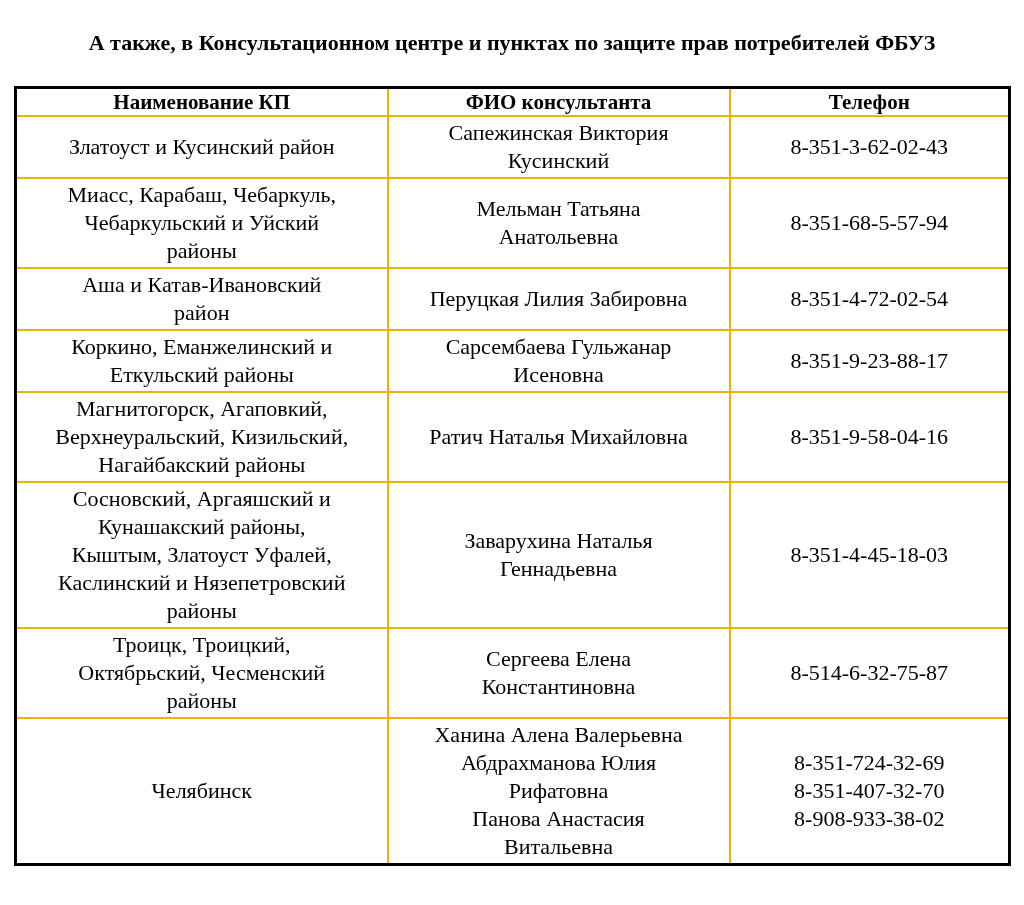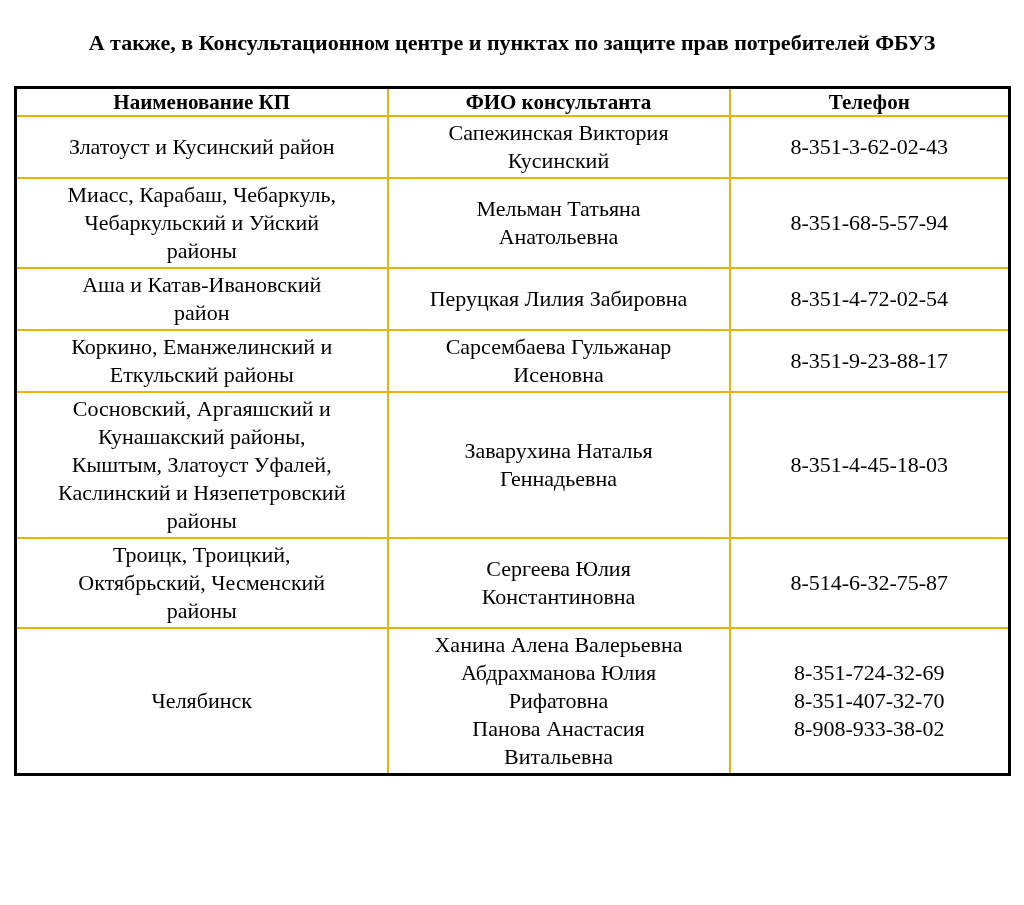--- a/index.html
+++ b/index.html
@@ -123,20 +123,33 @@
     <td>
             <div class="line">Сарсембаева Гульжанар</div>
             <div class="line">Исеновна</div>
           </td>
     <td>
             <div class="line">8-351-9-23-88-17</div>
           </td>
   </tr>
         <tr>
     <td>
+            <div class="line">Магнитогорск, Агаповкий,</div>
+            <div class="line">Верхнеуральский, Кизильский,</div>
+            <div class="line">Нагайбакский районы</div>
+          </td>
+    <td>
+            <div class="line">Ратич Наталья Михайловна</div>
+          </td>
+    <td>
+            <div class="line">8-351-9-58-04-16</div>
+          </td>
+  </tr>
+        <tr>
+    <td>
             <div class="line">Сосновский, Аргаяшский и</div>
             <div class="line">Кунашакский районы,</div>
             <div class="line">Кыштым, Златоуст Уфалей,</div>
             <div class="line">Каслинский и Нязепетровский</div>
             <div class="line">районы</div>
           </td>
     <td>
             <div class="line">Заварухина Наталья</div>
             <div class="line">Геннадьевна</div>
           </td>
@@ -144,21 +157,21 @@
             <div class="line">8-351-4-45-18-03</div>
           </td>
   </tr>
         <tr>
     <td>
             <div class="line">Троицк, Троицкий,</div>
             <div class="line">Октябрьский, Чесменский</div>
             <div class="line">районы</div>
           </td>
     <td>
-            <div class="line">Сергеева Юлия</div>
+            <div class="line">Сергеева Елена</div>
             <div class="line">Константиновна</div>
           </td>
     <td>
             <div class="line">8-514-6-32-75-87</div>
           </td>
   </tr>
         <tr>
     <td>
             <div class="line">Челябинск</div>
           </td>

